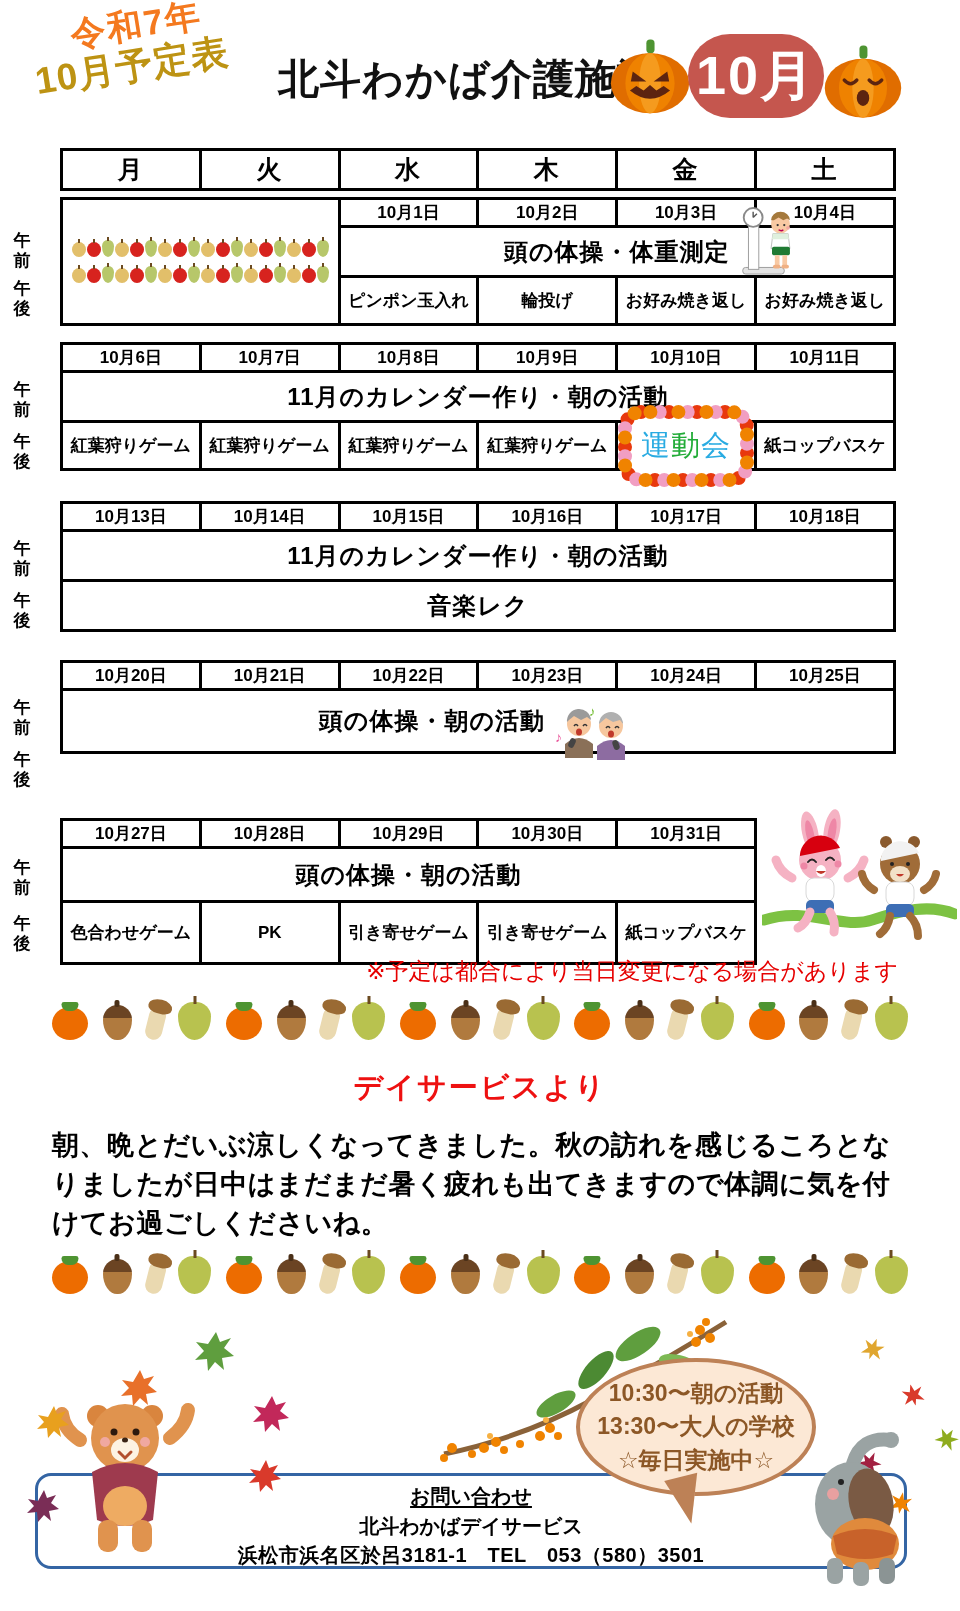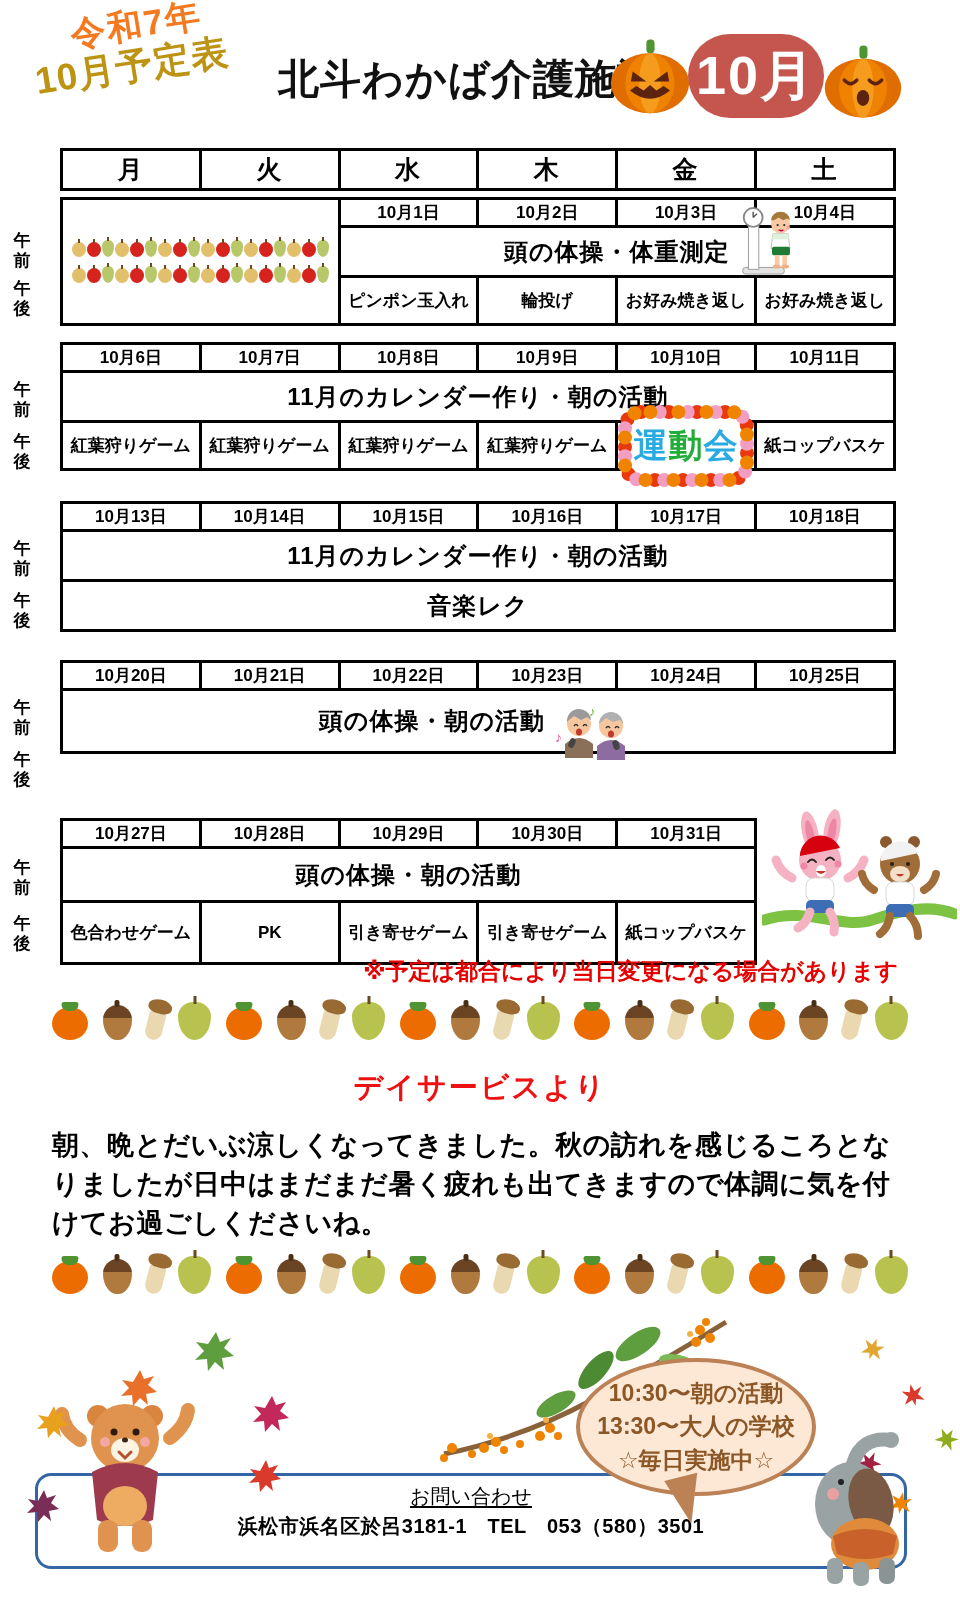--- a/index.html
+++ b/index.html
@@ -42,26 +42,26 @@
   
   .scale-person { position:absolute; right:88px; top:-23px; z-index:5; }
 
   
   .morning-flex { display:flex; align-items:center; justify-content:center; gap:8px; }
   .karaoke-couple { position:relative; top:10px; z-index:5; }
 
   
   .sports-wrap { position:relative; width:100%; height:100%; }
   .sports-badge { position:absolute; left:50%; top:50%; transform:translate(-50%,-50%); width:142px; height:88px; z-index:6; }
-  .sports-text { position:absolute; left:50%; top:50%; transform:translate(-50%,-50%); z-index:7; font-size:34px; font-weight:bold; letter-spacing:1px; white-space:nowrap; }
+  .sports-text { position:absolute; left:50%; top:50%; transform:translate(-50%,-50%); z-index:7; font-size:29px; font-weight:normal; letter-spacing:1px; white-space:nowrap; }
   .sports-text .c-blue { color:#29abe2; }
   .sports-text .c-green { color:#22ac38; }
 
   
-  .notice { position:absolute; top:956px; right:62px; color:#e60000; font-size:23px; font-weight:bold; }
+  .notice { position:absolute; top:956px; right:62px; color:#e60000; font-size:23px; font-weight:normal; }
 
   
   .divider { position:absolute; left:52px; width:856px; display:flex; justify-content:space-between; align-items:flex-end; }
   .divider span { display:inline-block; position:relative; }
   .icon-persimmon { width:36px; height:33px; background:#ed6c00; border-radius:50%; }
   .icon-persimmon::before { content:""; position:absolute; left:50%; top:-5px; transform:translateX(-50%); width:17px; height:9px; background:#4e9432; border-radius:3px 3px 8px 8px; }
   .icon-acorn { width:29px; height:35px; border-radius:50% 50% 48% 48%/42% 42% 58% 58%; background:linear-gradient(#6b4423 37%,#b07a3e 37%); }
   .icon-acorn::before { content:""; position:absolute; top:-5px; left:50%; transform:translateX(-50%); width:5px; height:7px; background:#4a2f17; border-radius:2px; }
   .icon-mushroom { width:17px; height:32px; background:#ead9b0; border-radius:8px 8px 9px 9px; transform:rotate(14deg); }
   .icon-mushroom::before { content:""; position:absolute; top:-9px; left:50%; transform:translateX(-50%); width:24px; height:14px; background:#9a6a33; border-radius:50% 50% 42% 42%; }
@@ -72,21 +72,21 @@
   .ds-title { position:absolute; top:1068px; left:0; width:960px; text-align:center; color:#ee1111; font-size:29px; font-weight:bold; letter-spacing:2px; }
   .ds-message { position:absolute; top:1126px; left:52px; width:858px; font-size:27px; font-weight:bold; line-height:1.44; color:#000; letter-spacing:0.5px; }
 
   
   .bubble { position:absolute; left:576px; top:1358px; width:240px; height:138px; background:#fce8d5; border:4px solid #bd8156; border-radius:50%; display:flex; flex-direction:column; align-items:center; justify-content:center; z-index:4; }
   .bubble div { color:#8c5726; font-size:23px; font-weight:bold; line-height:1.45; white-space:nowrap; }
   .bubble-tail { position:absolute; left:672px; top:1480px; width:0; height:0; border-left:14px solid transparent; border-right:16px solid transparent; border-top:44px solid #fce8d5; transform:rotate(-14deg); z-index:5; }
   .bubble-tail::before { content:""; position:absolute; left:-16px; top:-48px; width:0; height:0; border-left:16px solid transparent; border-right:18px solid transparent; border-top:48px solid #bd8156; z-index:-1; }
 
   .contact-box { position:absolute; left:35px; top:1473px; width:872px; height:96px; border:3px solid #3465a4; border-radius:16px; background:#fff; text-align:center; padding-top:7px; z-index:2; }
-  .contact-heading { font-size:20px; font-weight:normal; text-decoration:underline; text-underline-offset:3px; margin-bottom:3px; }
+  .contact-heading { font-size:20px; font-weight:bold; text-decoration:underline; text-underline-offset:3px; margin-bottom:3px; }
   .contact-name { font-size:20px; font-weight:bold; margin-bottom:2px; }
   .contact-address { font-size:20px; font-weight:bold; letter-spacing:0.5px; }
 
   .scene { position:absolute; z-index:3; }
   .leaf { position:absolute; width:22px; height:22px; clip-path:polygon(50% 0,61% 34%,96% 22%,73% 52%,96% 84%,59% 71%,50% 100%,41% 71%,4% 84%,27% 52%,4% 22%,39% 34%); z-index:3; }
   .leaf-red { background:#d93a2b; } .leaf-orange { background:#f08300; } .leaf-green { background:#8fac1f; } .leaf-plum { background:#a22041; } .leaf-gold { background:#e0a62f; }
 </style>
 </head>
 <body>
 
@@ -561,20 +561,21 @@
   <div class="bubble-tail"></div>
 
   <span class="leaf leaf-gold" style="left:862px;top:1338px;transform:rotate(20deg);"></span>
   <span class="leaf leaf-red" style="left:902px;top:1384px;transform:rotate(-14deg);"></span>
   <span class="leaf leaf-green" style="left:936px;top:1428px;transform:rotate(32deg);"></span>
   <span class="leaf leaf-plum" style="left:858px;top:1452px;transform:rotate(-30deg);"></span>
   <span class="leaf leaf-orange" style="left:890px;top:1492px;transform:rotate(10deg);"></span>
 
   <div class="contact-box">
     <div class="contact-heading">お問い合わせ</div>
+    <div class="contact-name">北斗わかばデイサービス</div>
     <div class="contact-address">浜松市浜名区於呂3181-1　TEL　053（580）3501</div>
   </div>
 
   <svg class="scene" style="left:795px;top:1418px;" width="128" height="168" viewBox="0 0 128 168">
     <path d="M58 46 Q 66 18 96 22" stroke="#9aa3a3" stroke-width="14" fill="none" stroke-linecap="round"></path>
     <circle cx="96" cy="22" r="8" fill="#9aa3a3"></circle>
     <ellipse cx="56" cy="86" rx="36" ry="42" fill="#9aa3a3"></ellipse>
     <ellipse cx="76" cy="84" rx="22" ry="34" fill="#7a5a44" transform="rotate(-12 76 84)"></ellipse>
     <circle cx="46" cy="64" r="3" fill="#222"></circle>
     <circle cx="38" cy="76" r="6" fill="#e8a0a0"></circle>

